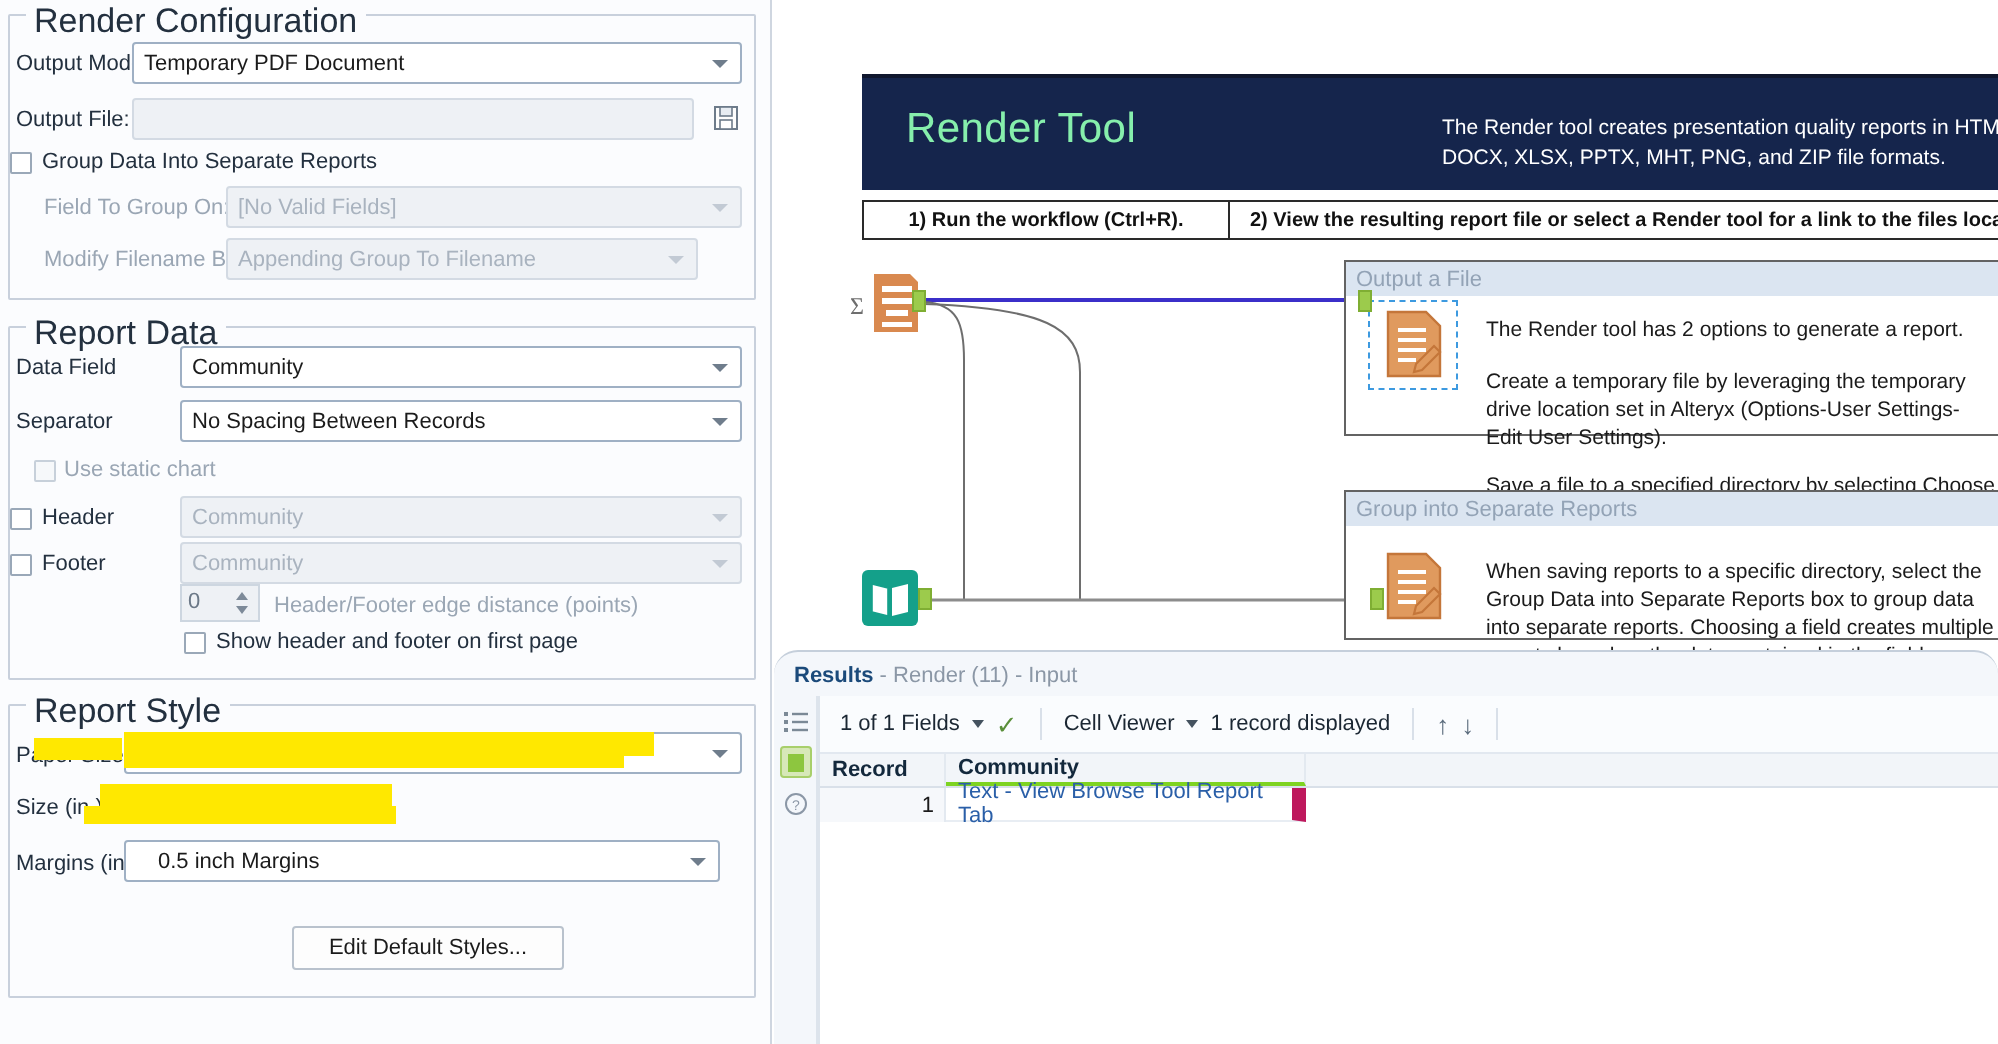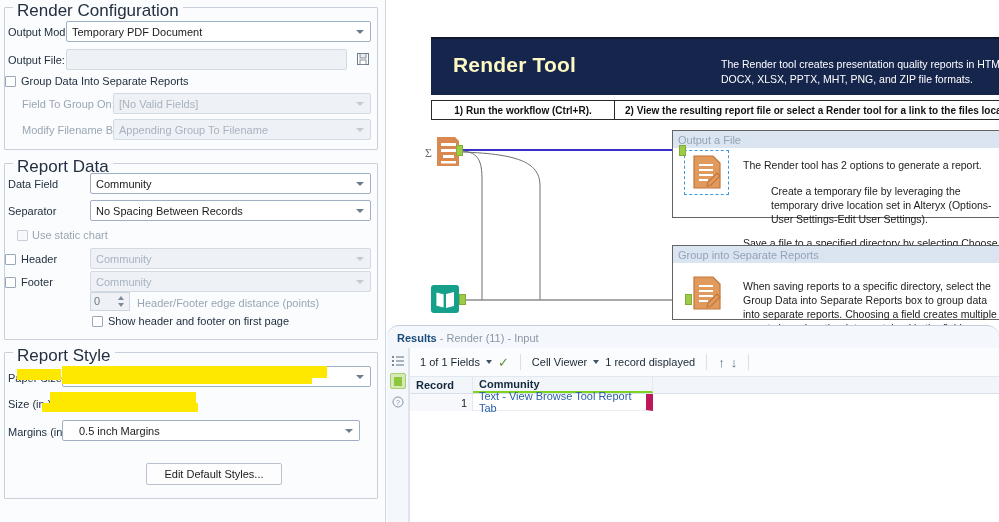--- a/index.html
+++ b/index.html
@@ -155,23 +155,22 @@
     overflow: hidden;
   }
   #banner {
     position: absolute; left: 44px; top: 37px;
     width: 620px; height: 58px;
     background: #15254c;
     border-top: 2px solid #10172e;
   }
   #banner-title {
     position: absolute; left: 22px; top: 14px;
-    font-size: 21px; color: #fef9c3;
+    font-size: 21px; color: #86efac;
     letter-spacing: .2px;
-    font-weight: bold;
   }
   #banner-desc {
     position: absolute; left: 290px; top: 18px;
     width: 330px;
     font-size: 10.5px; color: #ffffff;
     line-height: 15px;
   }
 
   #steps {
     position: absolute; left: 44px; top: 100px;
@@ -341,21 +340,21 @@
     <div class="cbx" style="left:5px; top:76px;"></div>
     <div class="fld-label" style="left:21px; top:75px;">Group Data Into Separate Reports</div>
 
     <div class="fld-label dim" style="left:22px; top:98px;">Field To Group On:</div>
     <div class="combo disabled" style="left:113px; top:93px; width:258px;">
       <span>[No Valid Fields]</span>
       <span class="caret"></span>
     </div>
 
     <div class="fld-label dim" style="left:22px; top:124px;">Modify Filename By:</div>
-    <div class="combo disabled" style="left:113px; top:119px; width:258px;">
+    <div class="combo disabled" style="left:113px; top:119px; width:236px;">
       <span>Appending Group To Filename</span>
       <span class="caret"></span>
     </div>
 
     <div class="group-box" style="left:4px; top:163px; width:374px; height:177px;">
       <div class="group-title">Report Data</div>
     </div>
 
     <div class="fld-label" style="left:8px; top:178px;">Data Field</div>
     <div class="combo" style="left:90px; top:173px; width:281px;">
@@ -487,21 +486,21 @@
         <rect x="7" y="9" width="14" height="2" fill="#ffffff"></rect>
         <rect x="7" y="14" width="14" height="2" fill="#ffffff"></rect>
         <rect x="7" y="19" width="14" height="2" fill="#ffffff"></rect>
         <rect x="7" y="24" width="9" height="2" fill="#ffffff"></rect>
         <path d="M16,27 L25,18 L28,21 L19,30 L15,31 Z" fill="#e09a5e" stroke="#c4763a" stroke-width="1.1"></path>
       </svg>
     </div>
     <div class="port" style="left:292px; top:145px;"></div>
     <div class="callout-body" style="position:absolute; left:352px; top:152px; width:262px;">
       <p class="tight" style="margin-bottom:12px;">The Render tool has 2 options to generate a report.</p>
-      <p class="wrap" style="margin-bottom:10px;margin-left:28px;">Create a temporary file by leveraging the temporary drive location set in Alteryx (Options-User Settings-Edit User Settings).</p>
+      <p class="wrap" style="margin-bottom:10px;">Create a temporary file by leveraging the temporary drive location set in Alteryx (Options-User Settings-Edit User Settings).</p>
       <p class="tight">Save a file to a specified directory by selecting Choose a Specific</p>
     </div>
 
     <div class="callout" style="left:285px; top:245px; width:330px; height:75px;">
       <div class="callout-hdr">Group into Separate Reports</div>
     </div>
     <div class="node-icon" style="left:305px; top:276px;">
       <svg width="30" height="34" viewBox="0 0 30 34" aria-hidden="true">
         <path d="M2,1 L21,1 L28,8 L28,33 L2,33 Z" fill="#e09a5e" stroke="#c4763a" stroke-width="1.2"></path>
         <rect x="7" y="9" width="14" height="2" fill="#ffffff"></rect>

